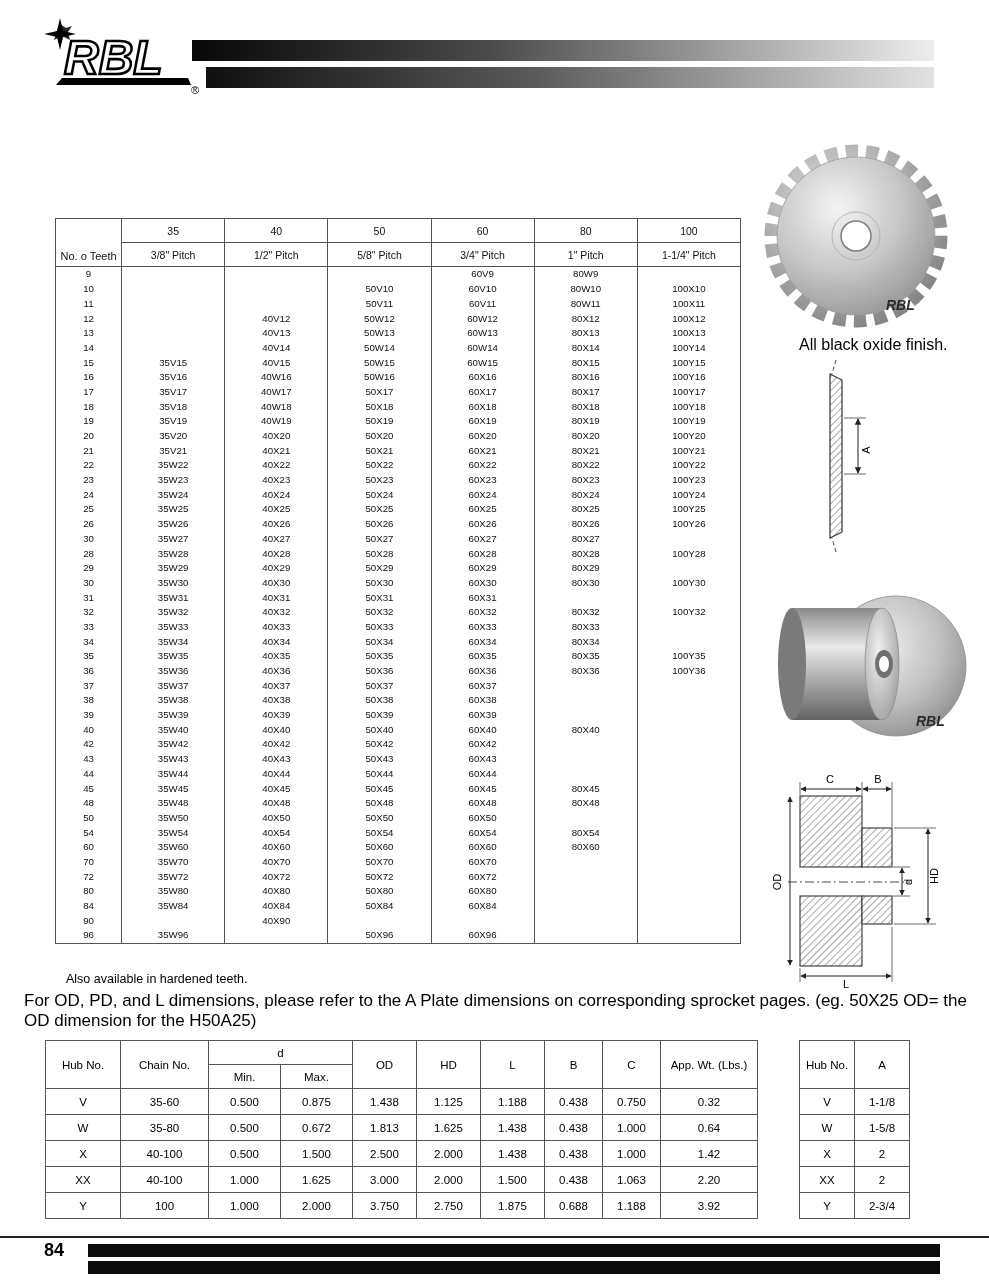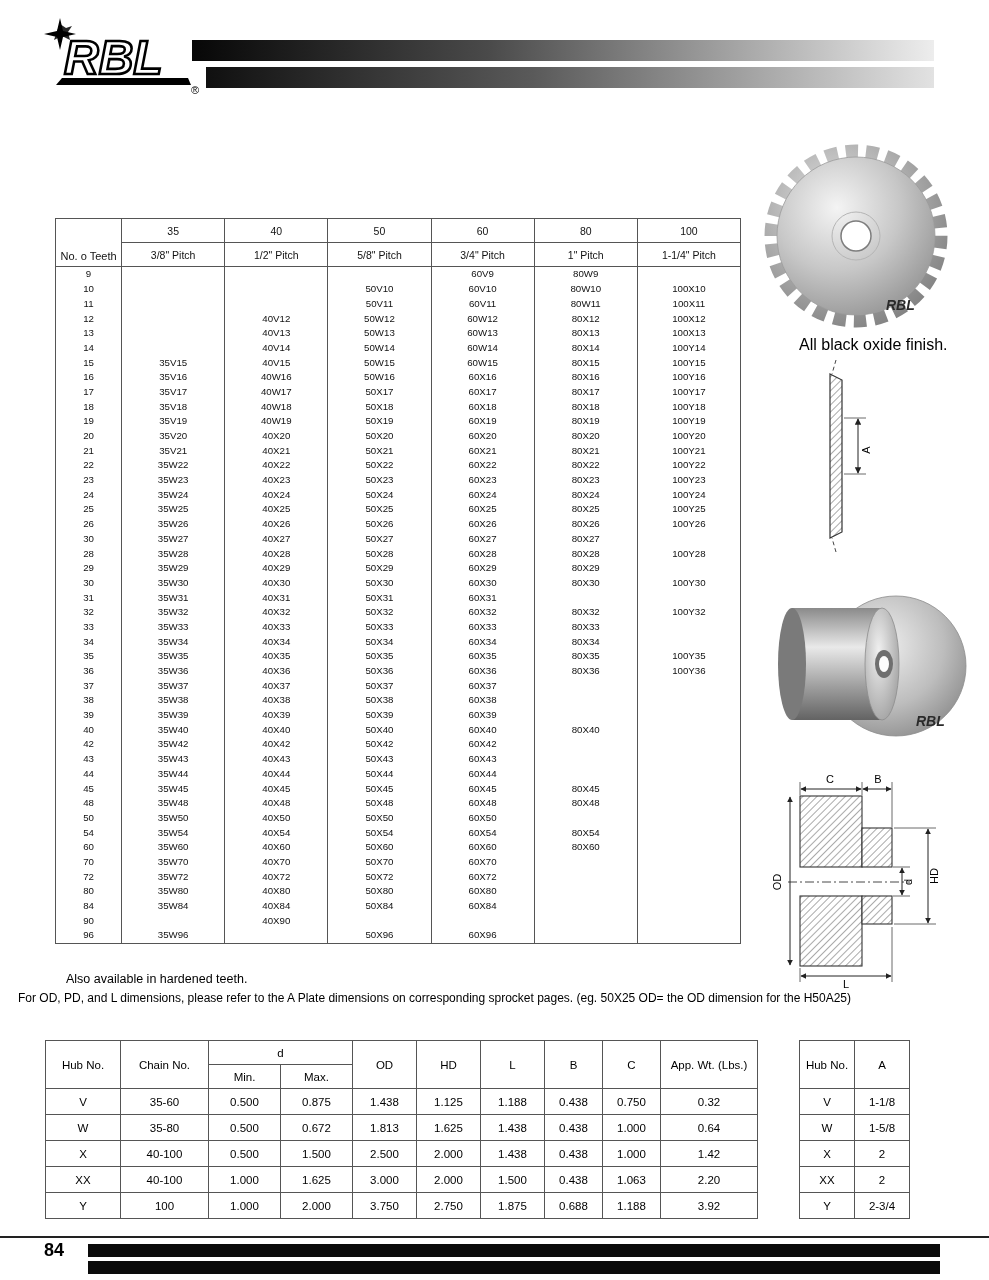--- a/index.html
+++ b/index.html
@@ -34,21 +34,21 @@
 
   
   .sprocket-img{position:absolute;left:750px;top:143px;}
   .finish-note{position:absolute;left:799px;top:336px;font-size:16px;}
   .plate-side{position:absolute;left:808px;top:356px;}
   .hub-img{position:absolute;left:766px;top:588px;}
   .cross-section{position:absolute;left:770px;top:772px;}
 
   
   .note1{position:absolute;left:18px;top:972px;font-size:12.5px;margin-left:48px;}
-  .note2{position:absolute;left:18px;top:991px;font-size:12px;}
+  .note2{position:absolute;left:24px;top:991px;font-size:17px;}
 
   
   .hub-table{position:absolute;left:45px;top:1040px;border-collapse:collapse;table-layout:fixed;width:712px;}
   .hub-table th,.hub-table td{border:1px solid #555;text-align:center;font-weight:normal;padding:0;}
   .hub-table thead th{font-size:11.5px;height:23px;}
   .hub-table tbody td{font-size:11.5px;height:25px;}
   .a-table{position:absolute;left:799px;top:1040px;border-collapse:collapse;table-layout:fixed;width:110px;}
   .a-table th,.a-table td{border:1px solid #555;text-align:center;font-weight:normal;padding:0;}
   .a-table thead th{font-size:11.5px;height:47px;}
   .a-table tbody td{font-size:11.5px;height:25px;}

